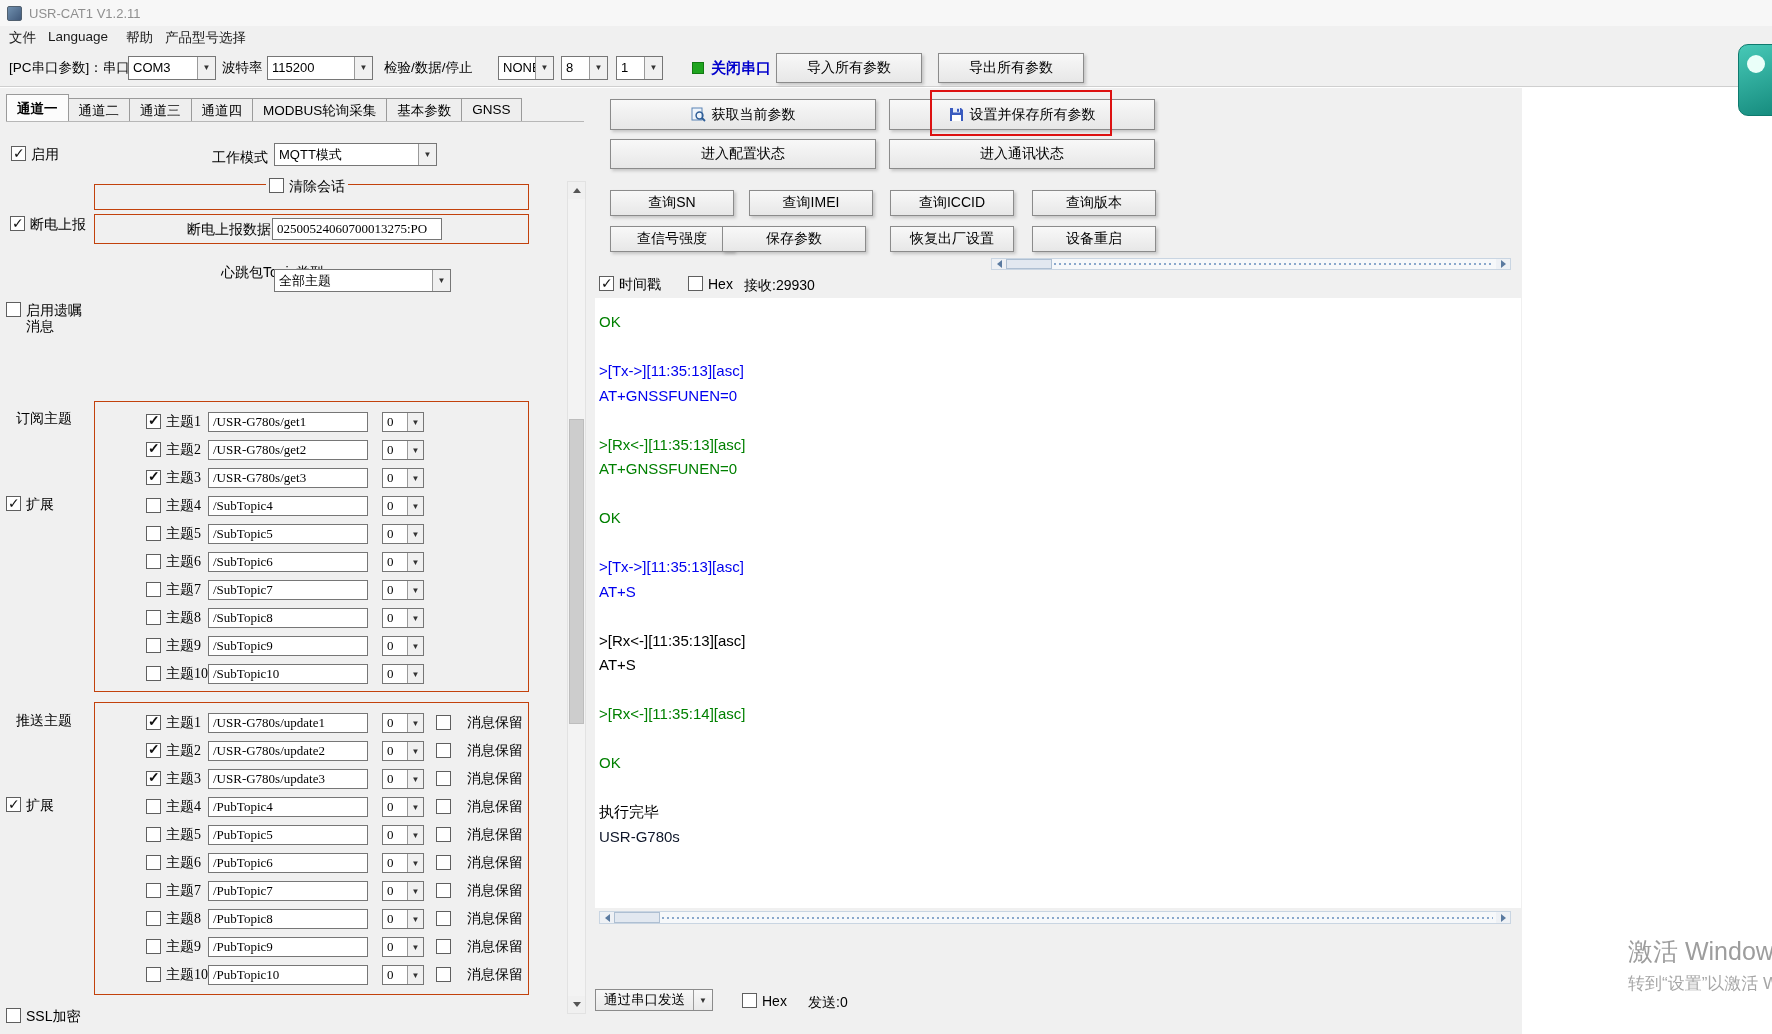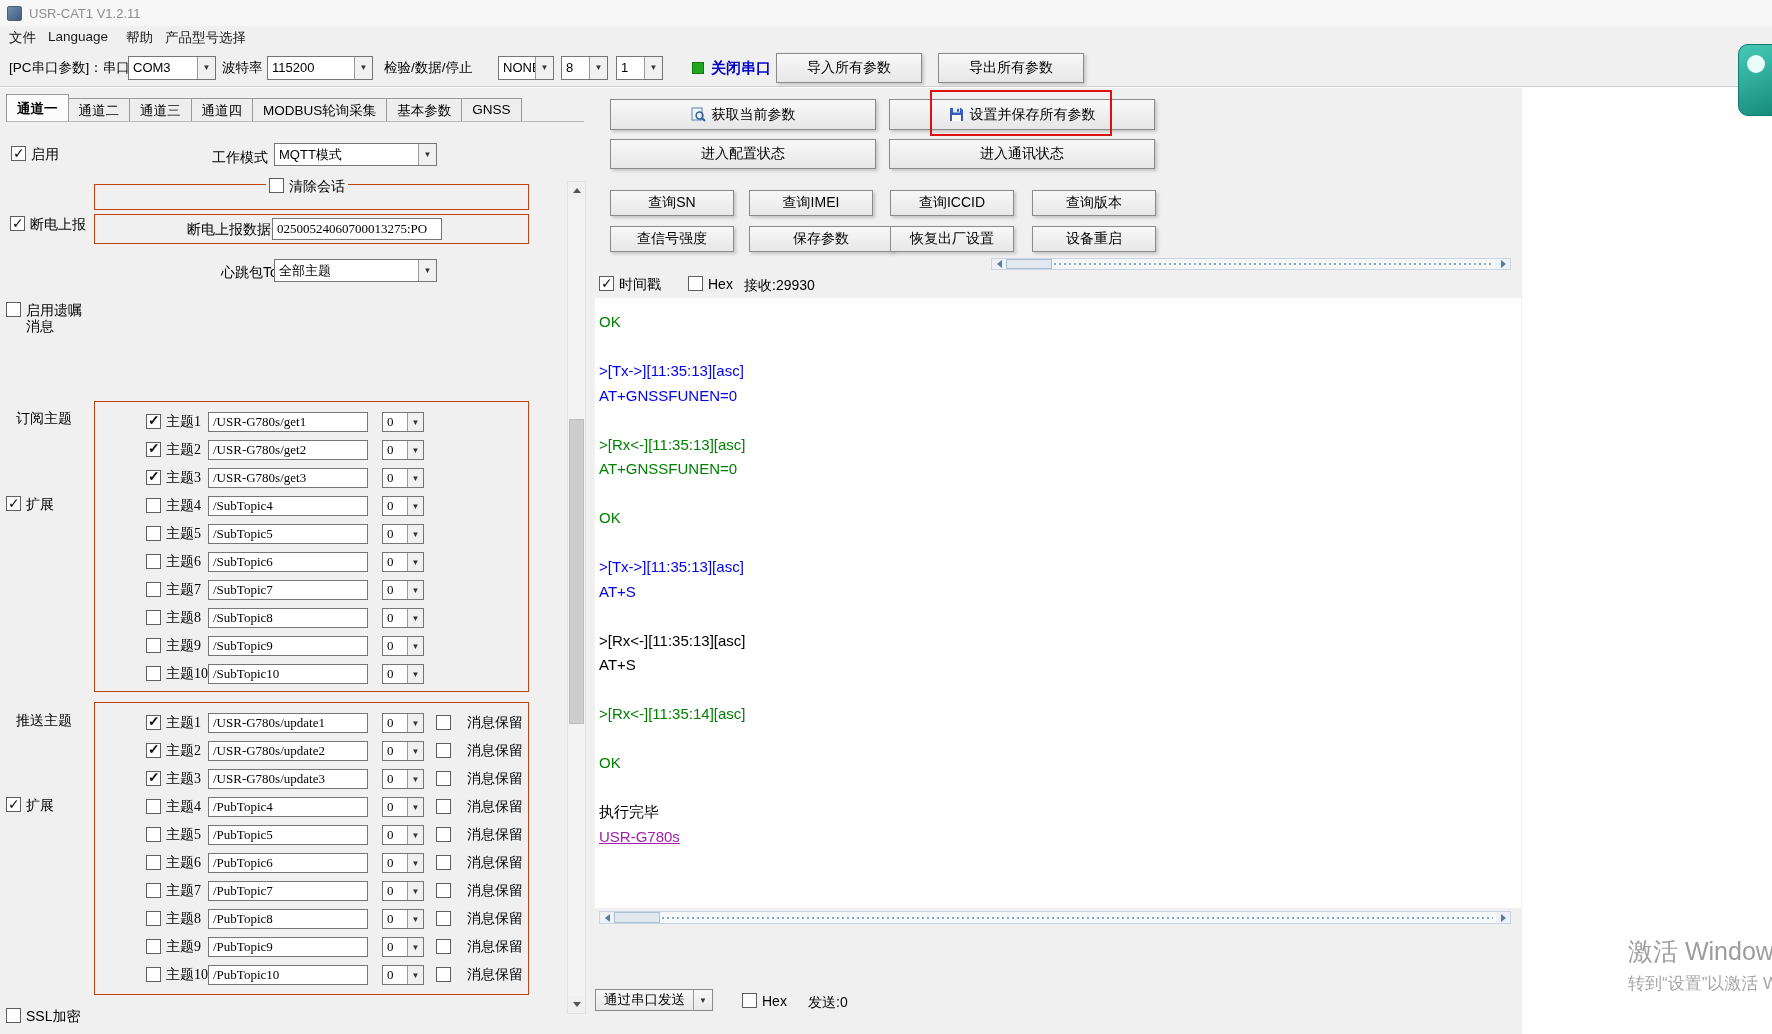--- a/index.html
+++ b/index.html
@@ -166,21 +166,21 @@
   <span class="cb abs checked" style="left:10px;top:216px">
     <span class="box"></span>
     <span class="cb-label">断电上报</span>
   </span>
   <div class="groupbox" style="left:94px;top:214px;width:435px;height:30px">
     <span class="abs" style="left:92px;top:6px">断电上报数据</span>
     <div class="tinput abs" style="left:177px;top:3px;width:170px;height:22px">02500524060700013275:PO</div>
   </div>
 
   <span class="abs" style="left:221px;top:264px">心跳包Topic类型</span>
-  <div class="select abs" style="left:274px;top:259px;width:163px;height:23px">
+  <div class="select abs" style="left:274px;top:269px;width:177px;height:23px">
     <span class="sel-val">全部主题</span>
     <span class="arrow-box">▼</span>
   </div>
 
   <span class="cb abs" style="left:6px;top:302px;width:82px">
     <span class="box"></span>
     <span class="cb-label">启用遗嘱消息</span>
   </span>
 
   <span class="abs" style="left:16px;top:410px">订阅主题</span>
@@ -502,21 +502,21 @@
 
   <button class="btn" style="left:610px;top:139px;width:266px;height:30px">进入配置状态</button>
   <button class="btn" style="left:889px;top:139px;width:266px;height:30px">进入通讯状态</button>
 
   <button class="btn" style="left:610px;top:190px;width:124px;height:26px">查询SN</button>
   <button class="btn" style="left:749px;top:190px;width:124px;height:26px">查询IMEI</button>
   <button class="btn" style="left:890px;top:190px;width:124px;height:26px">查询ICCID</button>
   <button class="btn" style="left:1032px;top:190px;width:124px;height:26px">查询版本</button>
 
   <button class="btn" style="left:610px;top:226px;width:124px;height:26px">查信号强度</button>
-  <button class="btn" style="left:749px;top:226px;width:144px;height:26px">保存参数</button>
+  <button class="btn" style="left:722px;top:226px;width:144px;height:26px">保存参数</button>
   <button class="btn" style="left:890px;top:226px;width:124px;height:26px">恢复出厂设置</button>
   <button class="btn" style="left:1032px;top:226px;width:124px;height:26px">设备重启</button>
 
   <div class="hscroll" style="left:991px;top:258px;width:520px;height:12px">
     <span class="hs-btn">
         <span class="tri-left"></span>
       </span>
     <div class="hs-track">
         <div class="hs-thumb"></div>
       </div>
@@ -550,21 +550,21 @@
       <div class="log-line" style="color: rgb(0, 0, 238);">AT+S</div>
       <div class="log-line">&nbsp;</div>
       <div class="log-line" style="color: rgb(0, 0, 0);">&gt;[Rx&lt;-][11:35:13][asc]</div>
       <div class="log-line" style="color: rgb(0, 0, 0);">AT+S</div>
       <div class="log-line">&nbsp;</div>
       <div class="log-line" style="color: rgb(0, 128, 0);">&gt;[Rx&lt;-][11:35:14][asc]</div>
       <div class="log-line">&nbsp;</div>
       <div class="log-line" style="color: rgb(0, 128, 0);">OK</div>
       <div class="log-line">&nbsp;</div>
       <div class="log-line" style="color: rgb(0, 0, 0);">执行完毕</div>
-      <div class="log-line" style="color: #a21caf; text-decoration: underline;">USR-G780s</div>
+      <div class="log-line" style="color: #0f172a;">USR-G780s</div>
     </div>
 
   <div class="hscroll" style="left:599px;top:911px;width:912px;height:13px">
     <span class="hs-btn">
         <span class="tri-left"></span>
       </span>
     <div class="hs-track">
         <div class="hs-thumb"></div>
       </div>
     <span class="hs-btn">

